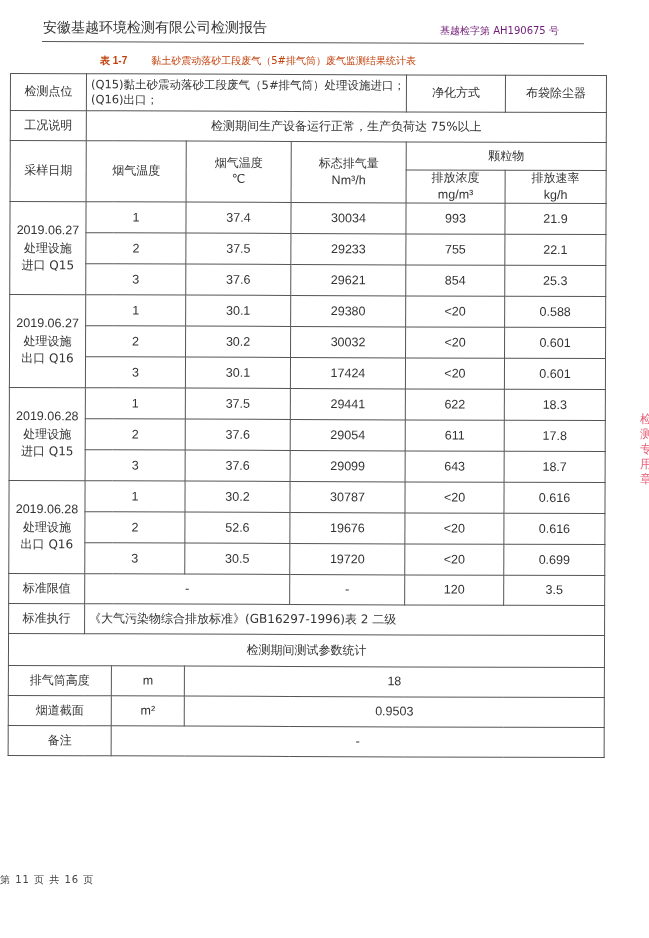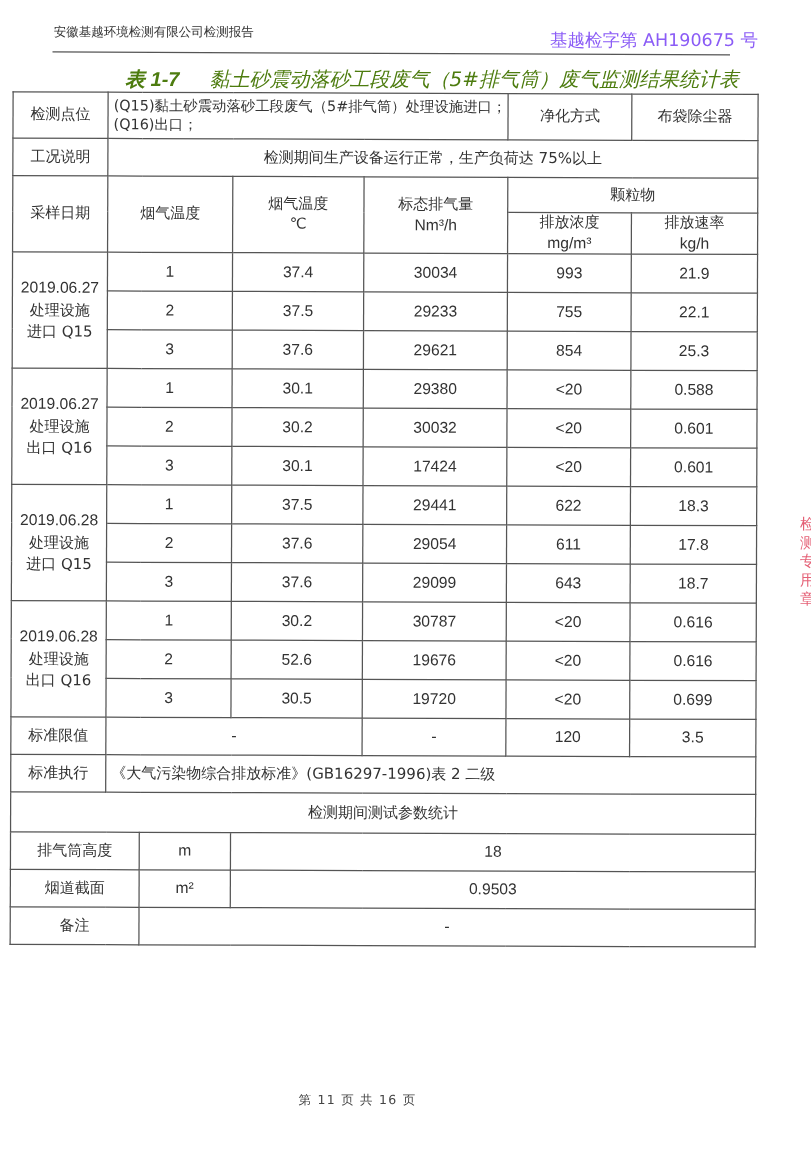--- a/index.html
+++ b/index.html
@@ -1,29 +1,29 @@
 <!DOCTYPE html>
 <html><head>
 <meta charset="utf-8">
 <style>
   html, body { margin: 0; padding: 0; background: #ffffff; }
   body { width: 649px; height: 938px; position: relative; overflow: hidden;
          font-family: "DejaVu Sans", "Liberation Sans", sans-serif; color: #222; }
-  .hdr-left { position: absolute; left: 43px; top: 19px; font-size: 10px; color: #333; }
-  .hdr-right { position: absolute; left: 440px; top: 24px; font-size: 14px; color: #8b5cf6; }
+  .hdr-left { position: absolute; left: 43px; top: 19px; font-size: 14px; color: #333; }
+  .hdr-right { position: absolute; left: 440px; top: 24px; font-size: 10px; color: #701a75; }
   .hdr-rule { position: absolute; left: 42px; top: 41px; width: 542px; height: 1px; background: #555; transform: rotate(0.25deg); transform-origin: left; }
-  .caption { position: absolute; left: 100px; top: 54px; font-size: 16px; color: #4d7c0f; white-space: nowrap; font-style: italic; }
+  .caption { position: absolute; left: 100px; top: 54px; font-size: 10px; color: #c2410c; white-space: nowrap; }
   .caption b { font-family: "Liberation Sans", sans-serif; }
   .caption .sp { display: inline-block; width: 24px; }
   table { position: absolute; left: 10px; top: 73px; border-collapse: collapse; table-layout: fixed; width: 596px; transform: rotate(0.2deg); transform-origin: left top; }
   td { border: 1px solid #555; text-align: center; vertical-align: middle; font-size: 12px; color: #333; padding: 0; line-height: 1.3; }
   .num { font-family: "Liberation Sans", sans-serif; font-size: 12.5px; }
   .left { text-align: left; padding-left: 4px; }
   .rowspan-label { line-height: 1.4; }
-  .footer { position: absolute; left: 0; width: 572px; top: 873px; text-align: center; font-size: 10px; color: #444; letter-spacing: 1px; }
+  .footer { position: absolute; left: 0; width: 572px; top: 873px; font-size: 10px; color: #444; letter-spacing: 1px; }
   .stamp { position: absolute; left: 640px; top: 412px; width: 12px; color: #e0455e; font-size: 12px; line-height: 15px; opacity: 0.85; }
 </style>
 </head>
 <body>
 
 <div class="hdr-left">安徽基越环境检测有限公司检测报告</div>
 <div class="hdr-right">基越检字第 AH190675 号</div>
 <div class="hdr-rule"></div>
 
 <div class="caption">

